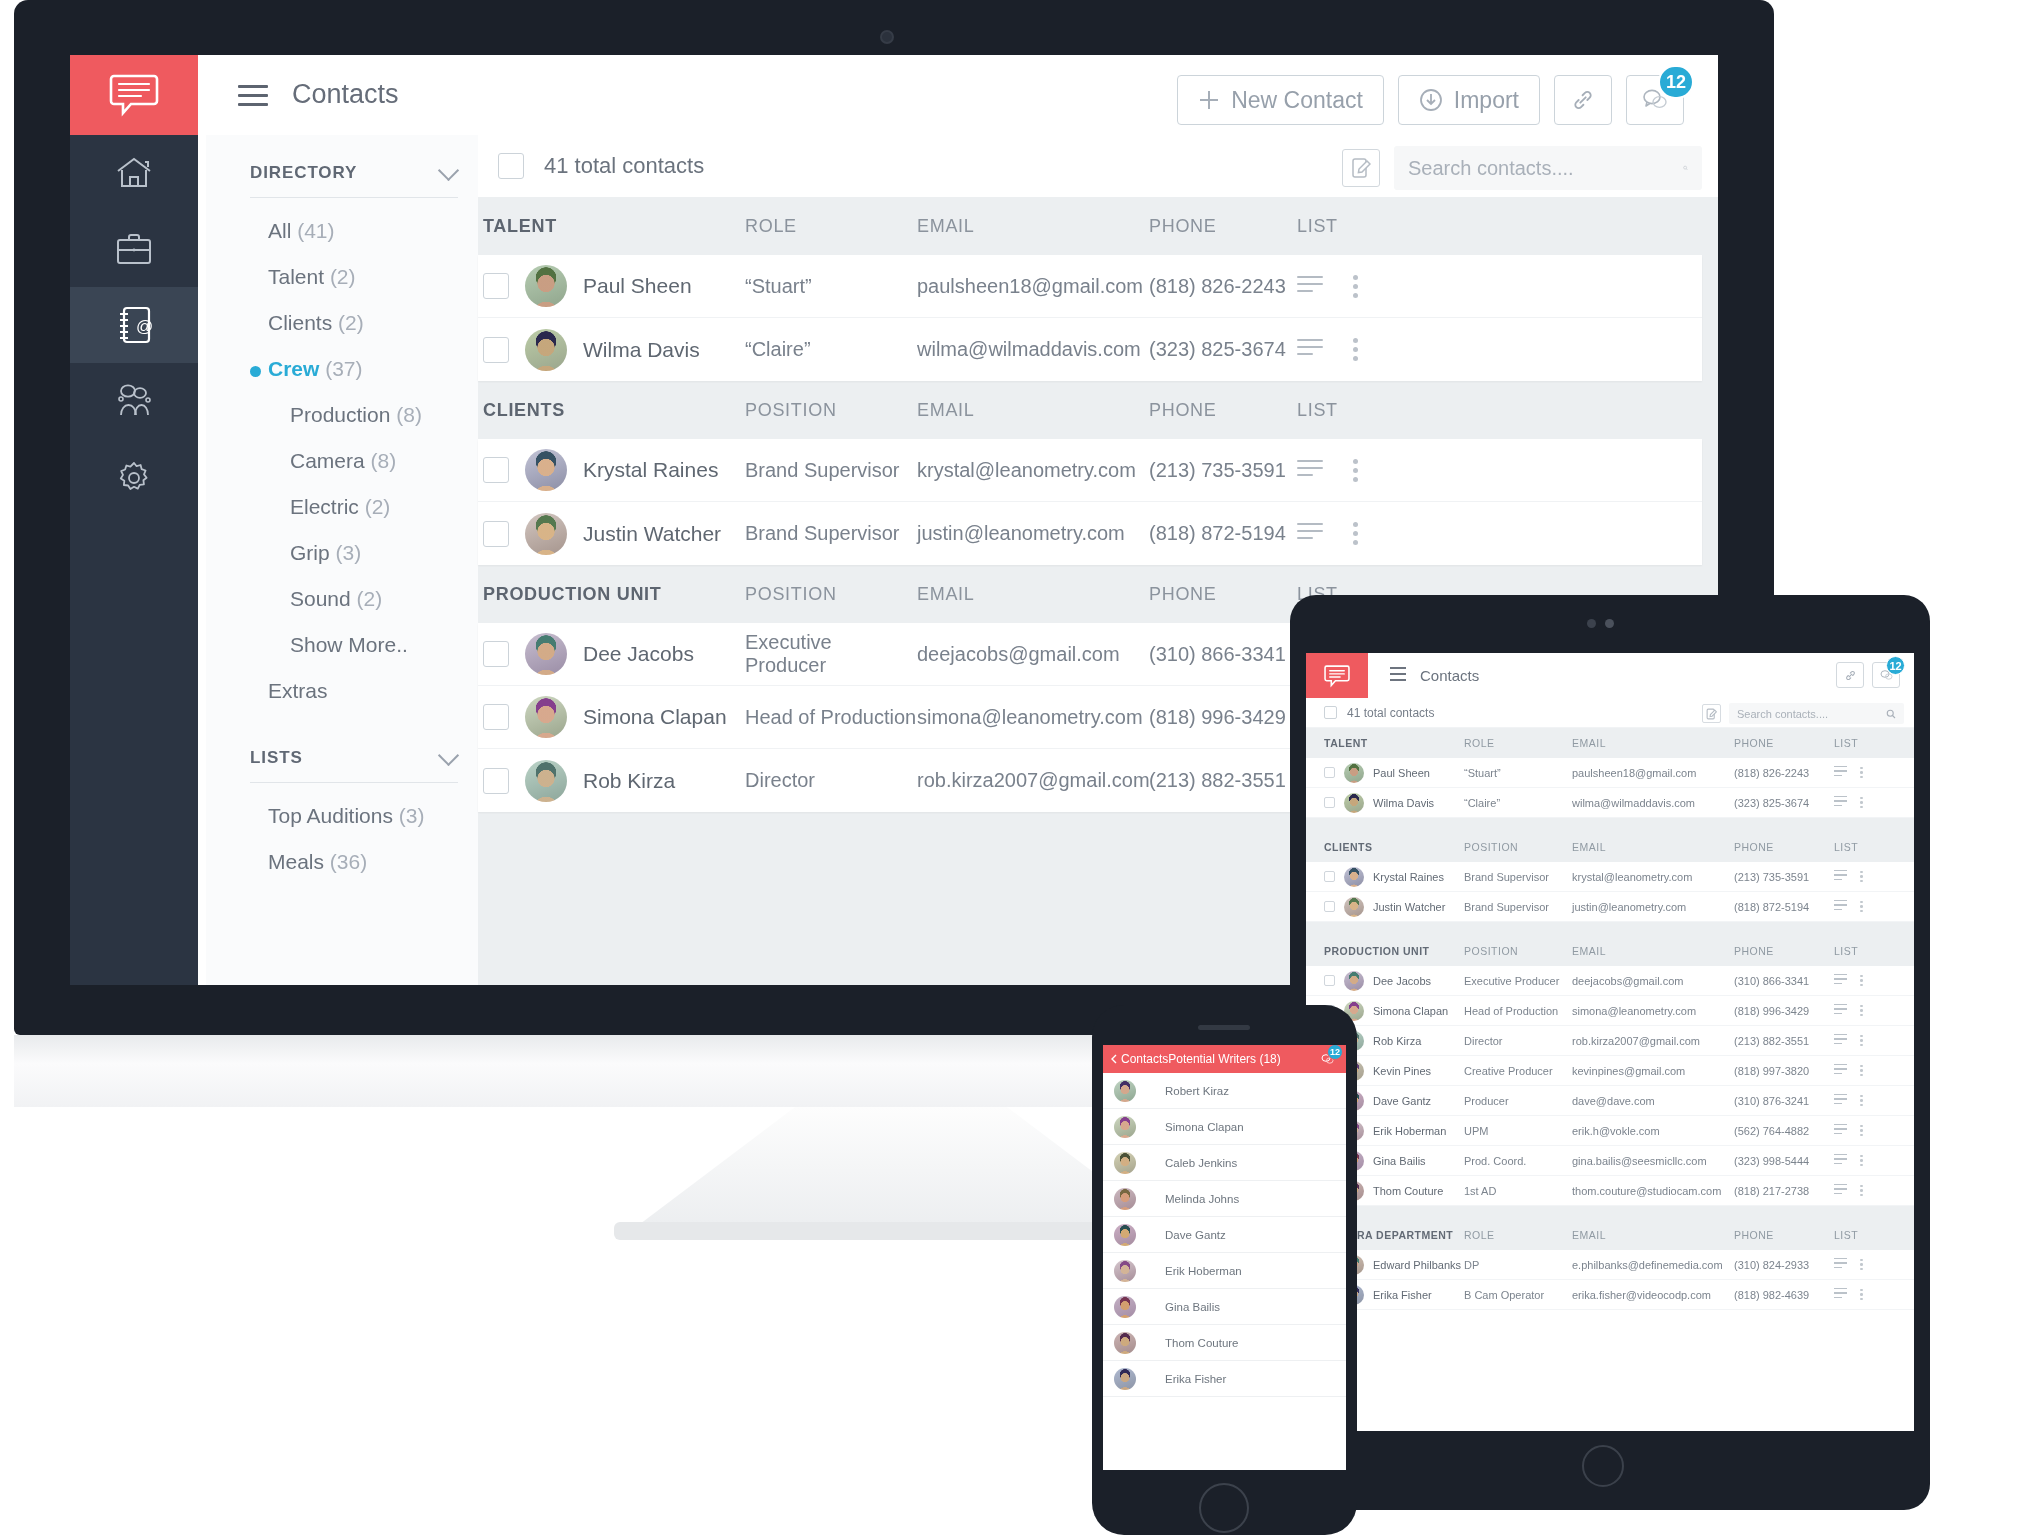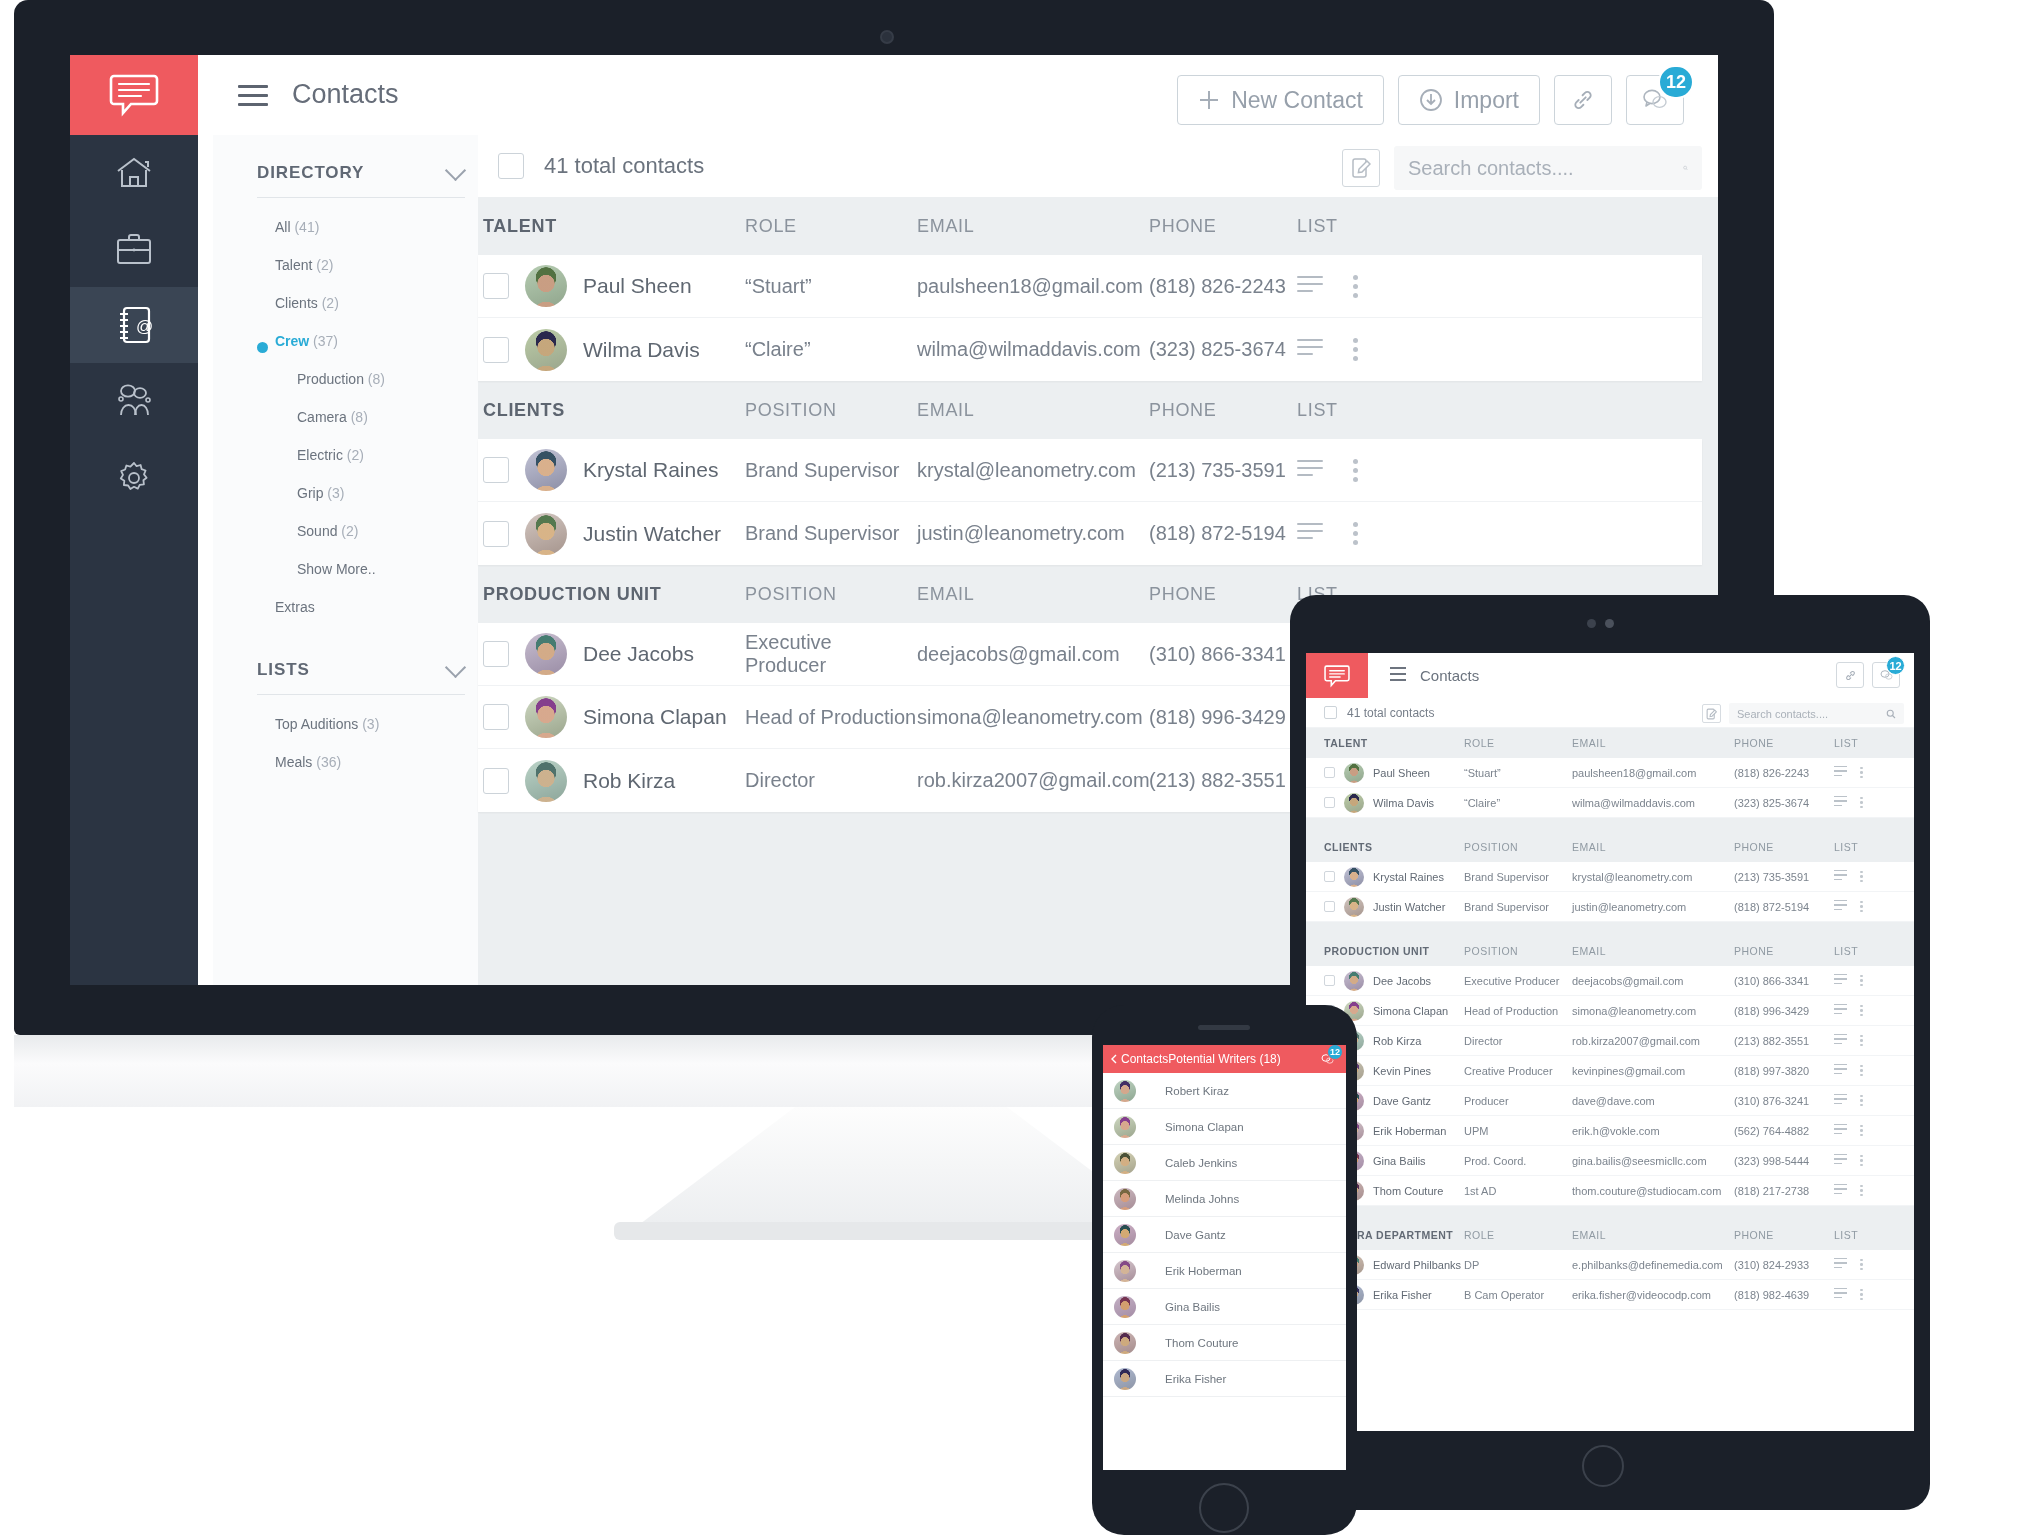--- a/index.html
+++ b/index.html
@@ -66,31 +66,31 @@
 
   
   .rail { position:absolute; left:0; top:80px; width:128px; height:850px; background:#2b3442; }
   .rail-item {
     width:128px; height:76px; display:flex; align-items:center; justify-content:center;
     cursor:pointer;
   }
   .rail-item.active { background:#3a4554; }
 
   
-  .dir { position:absolute; left:143px; top:80px; width:280px; height:850px; background:#fafbfc; }
+  .dir { position:absolute; left:136px; top:80px; width:280px; height:850px; background:#fafbfc; }
   .dir-head {
     display:flex; align-items:center; justify-content:space-between;
     padding:28px 30px 0 44px;
   }
   .dir-head-label { font-size:17px; letter-spacing:.9px; color:#606874; font-weight:700; }
   .chev { width:15px; height:15px; border-right:2px solid #9aa2ad; border-bottom:2px solid #9aa2ad; transform:rotate(45deg); margin-bottom:5px; cursor:pointer;}
   .dir-rule { margin:14px 28px 0 44px; height:1px; background:#e1e5e9; }
   .dir-list { padding:10px 0 0 0; }
   .dir-item {
-    position:relative; font-size:14px; color:#6b737e; padding:11px 0 11px 62px; cursor:pointer;
+    position:relative; font-size:21px; color:#6b737e; padding:11px 0 11px 62px; cursor:pointer;
   }
   .dir-item .cnt { color:#a7aeb8; }
   .dir-item.sub { padding-left:84px; }
   .dir-item.active { color:#29abd6; font-weight:600; }
   .dir-item.active .cnt { color:#a7aeb8; font-weight:400; }
   .dot { position:absolute; left:44px; top:20px; width:11px; height:11px; border-radius:50%; background:#29abd6; }
 
   
   .content { position:absolute; left:408px; top:80px; width:1240px; height:850px; background:#eceff1; }
   .content-top { height:62px; background:#fff; display:flex; align-items:center; padding:0 0 0 20px; position:relative;}

